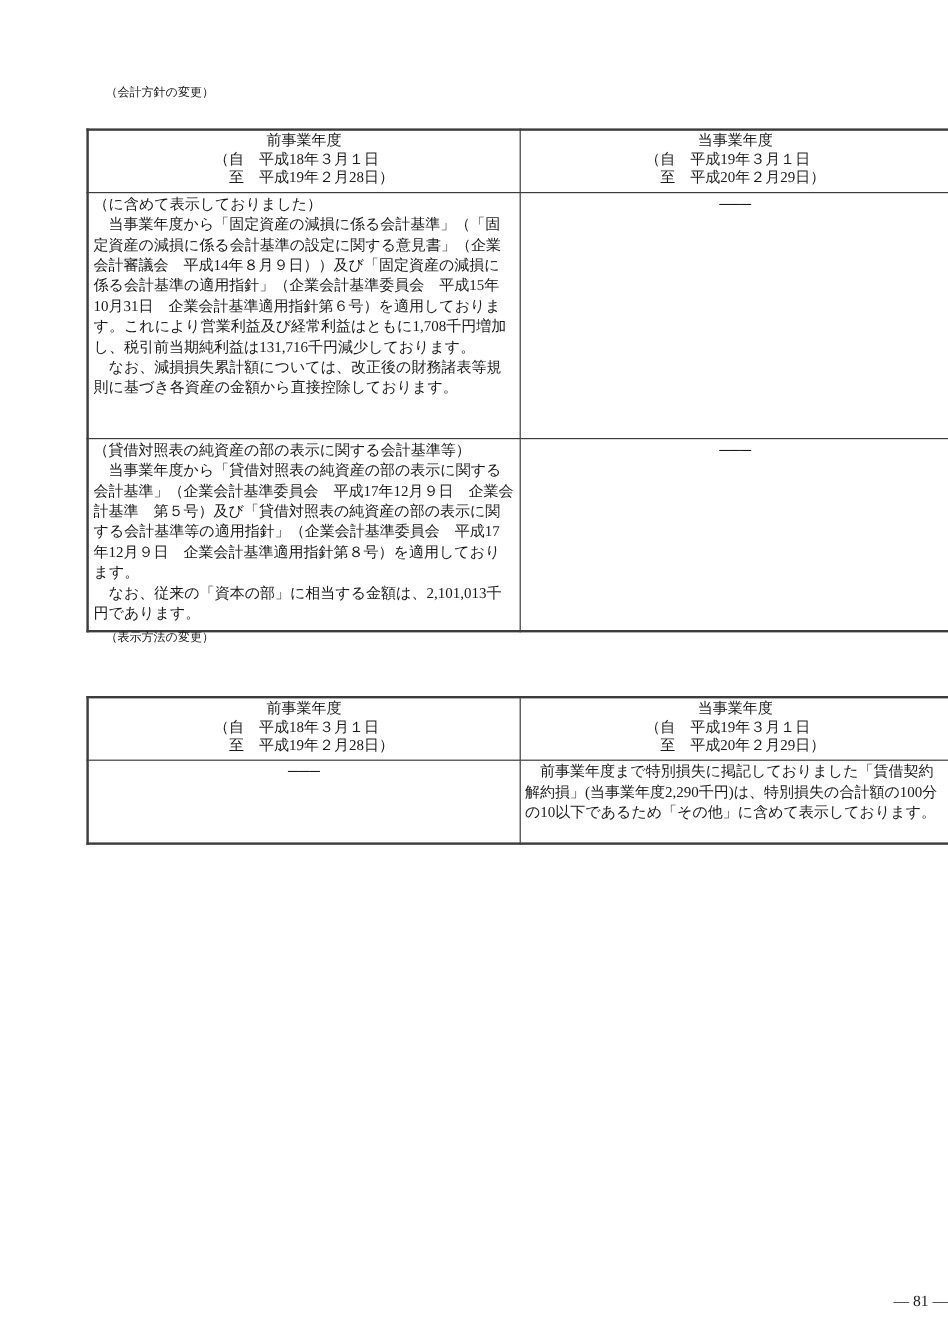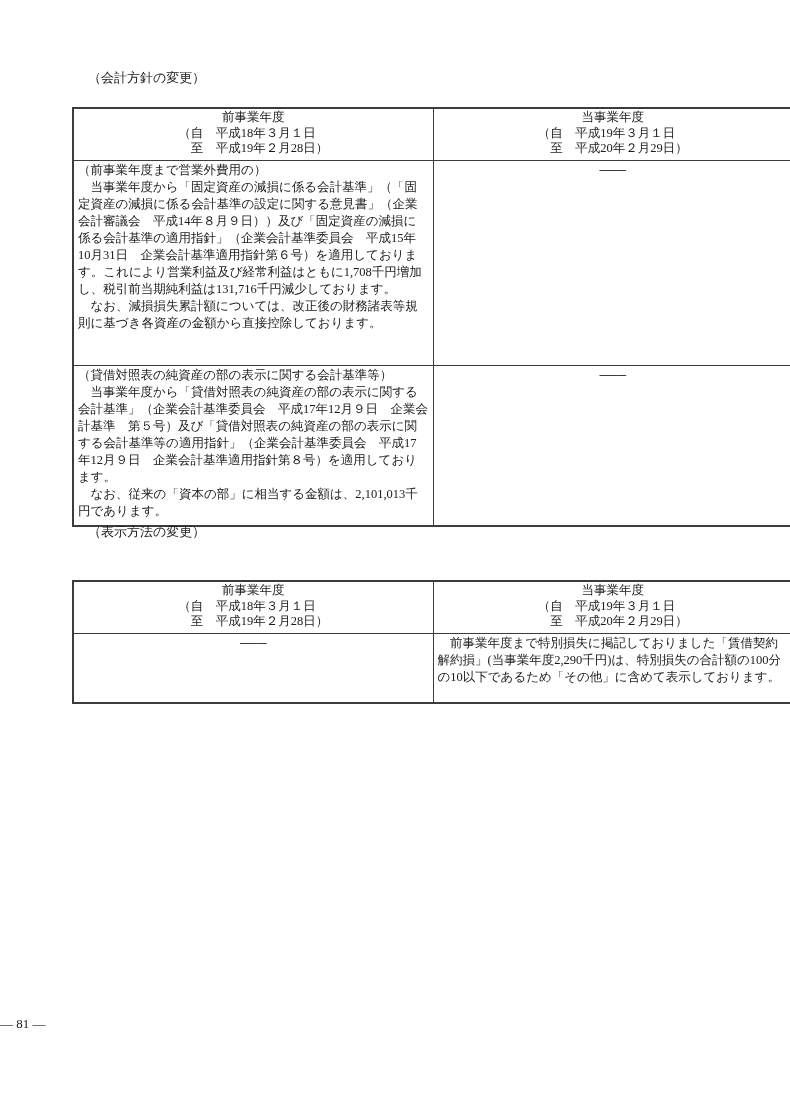--- a/index.html
+++ b/index.html
@@ -12,21 +12,21 @@
     height: 1118px;
     position: relative;
     font-family: "Liberation Serif", "DejaVu Serif", serif;
     color: #1a1a1a;
     font-size: 12.5px;
     line-height: 17px;
   }
   .section-heading {
     position: absolute;
     left: 88px;
-    font-size: 13px;
+    font-size: 10px;
     line-height: 16px;
     white-space: nowrap;
   }
   #heading-accounting { top: 70px; }
   #heading-presentation { top: 524px; }
 
   table.doc-table {
     position: absolute;
     left: 72px;
     width: 722px;
@@ -78,24 +78,24 @@
   #table-accounting tr.hdr-row { height: 47px; }
   #table-accounting tr.row-1 { height: 205px; }
   #table-accounting tr.row-2 { height: 161px; }
   #table-presentation tr.hdr-row { height: 45px; }
   #table-presentation tr.row-1 { height: 83px; }
   #table-presentation tr.row-2 { height: 84px; }
   #table-presentation tr.row-3 { height: 70px; }
 
   .page-footer {
     position: absolute;
-    top: 1016px;
+    top: 1076px;
     left: 0;
     width: 100%;
-    text-align: left;
+    text-align: right;
     font-size: 13px;
     line-height: 16px;
   }
 </style>
 </head>
 <body>
 
 <div class="section-heading" id="heading-accounting">（会計方針の変更）</div>
 
 <table class="doc-table" id="table-accounting">
@@ -111,21 +111,21 @@
       <th class="year-header">
         <span class="hdr-block">
           <span class="year-title">当事業年度</span>
           <span class="hdr-line2">（自　平成19年３月１日</span>
           <span class="hdr-line3">至　平成20年２月29日）</span>
         </span>
       </th>
     </tr>
     <tr class="row-1">
       <td>
-        <p class="cell-title">（前事業年度まで営業外費用の）</p>
+        <p class="cell-title">（に含めて表示しておりました）</p>
         <p class="para">当事業年度から「固定資産の減損に係る会計基準」（「固定資産の減損に係る会計基準の設定に関する意見書」（企業会計審議会　平成14年８月９日））及び「固定資産の減損に係る会計基準の適用指針」（企業会計基準委員会　平成15年10月31日　企業会計基準適用指針第６号）を適用しております。これにより営業利益及び経常利益はともに1,708千円増加し、税引前当期純利益は131,716千円減少しております。</p>
         <p class="para">なお、減損損失累計額については、改正後の財務諸表等規則に基づき各資産の金額から直接控除しております。</p>
       </td>
       <td>
         <span class="dash-line">───</span>
       </td>
     </tr>
     <tr class="row-2">
       <td>
         <p class="cell-title">（貸借対照表の純資産の部の表示に関する会計基準等）</p>

